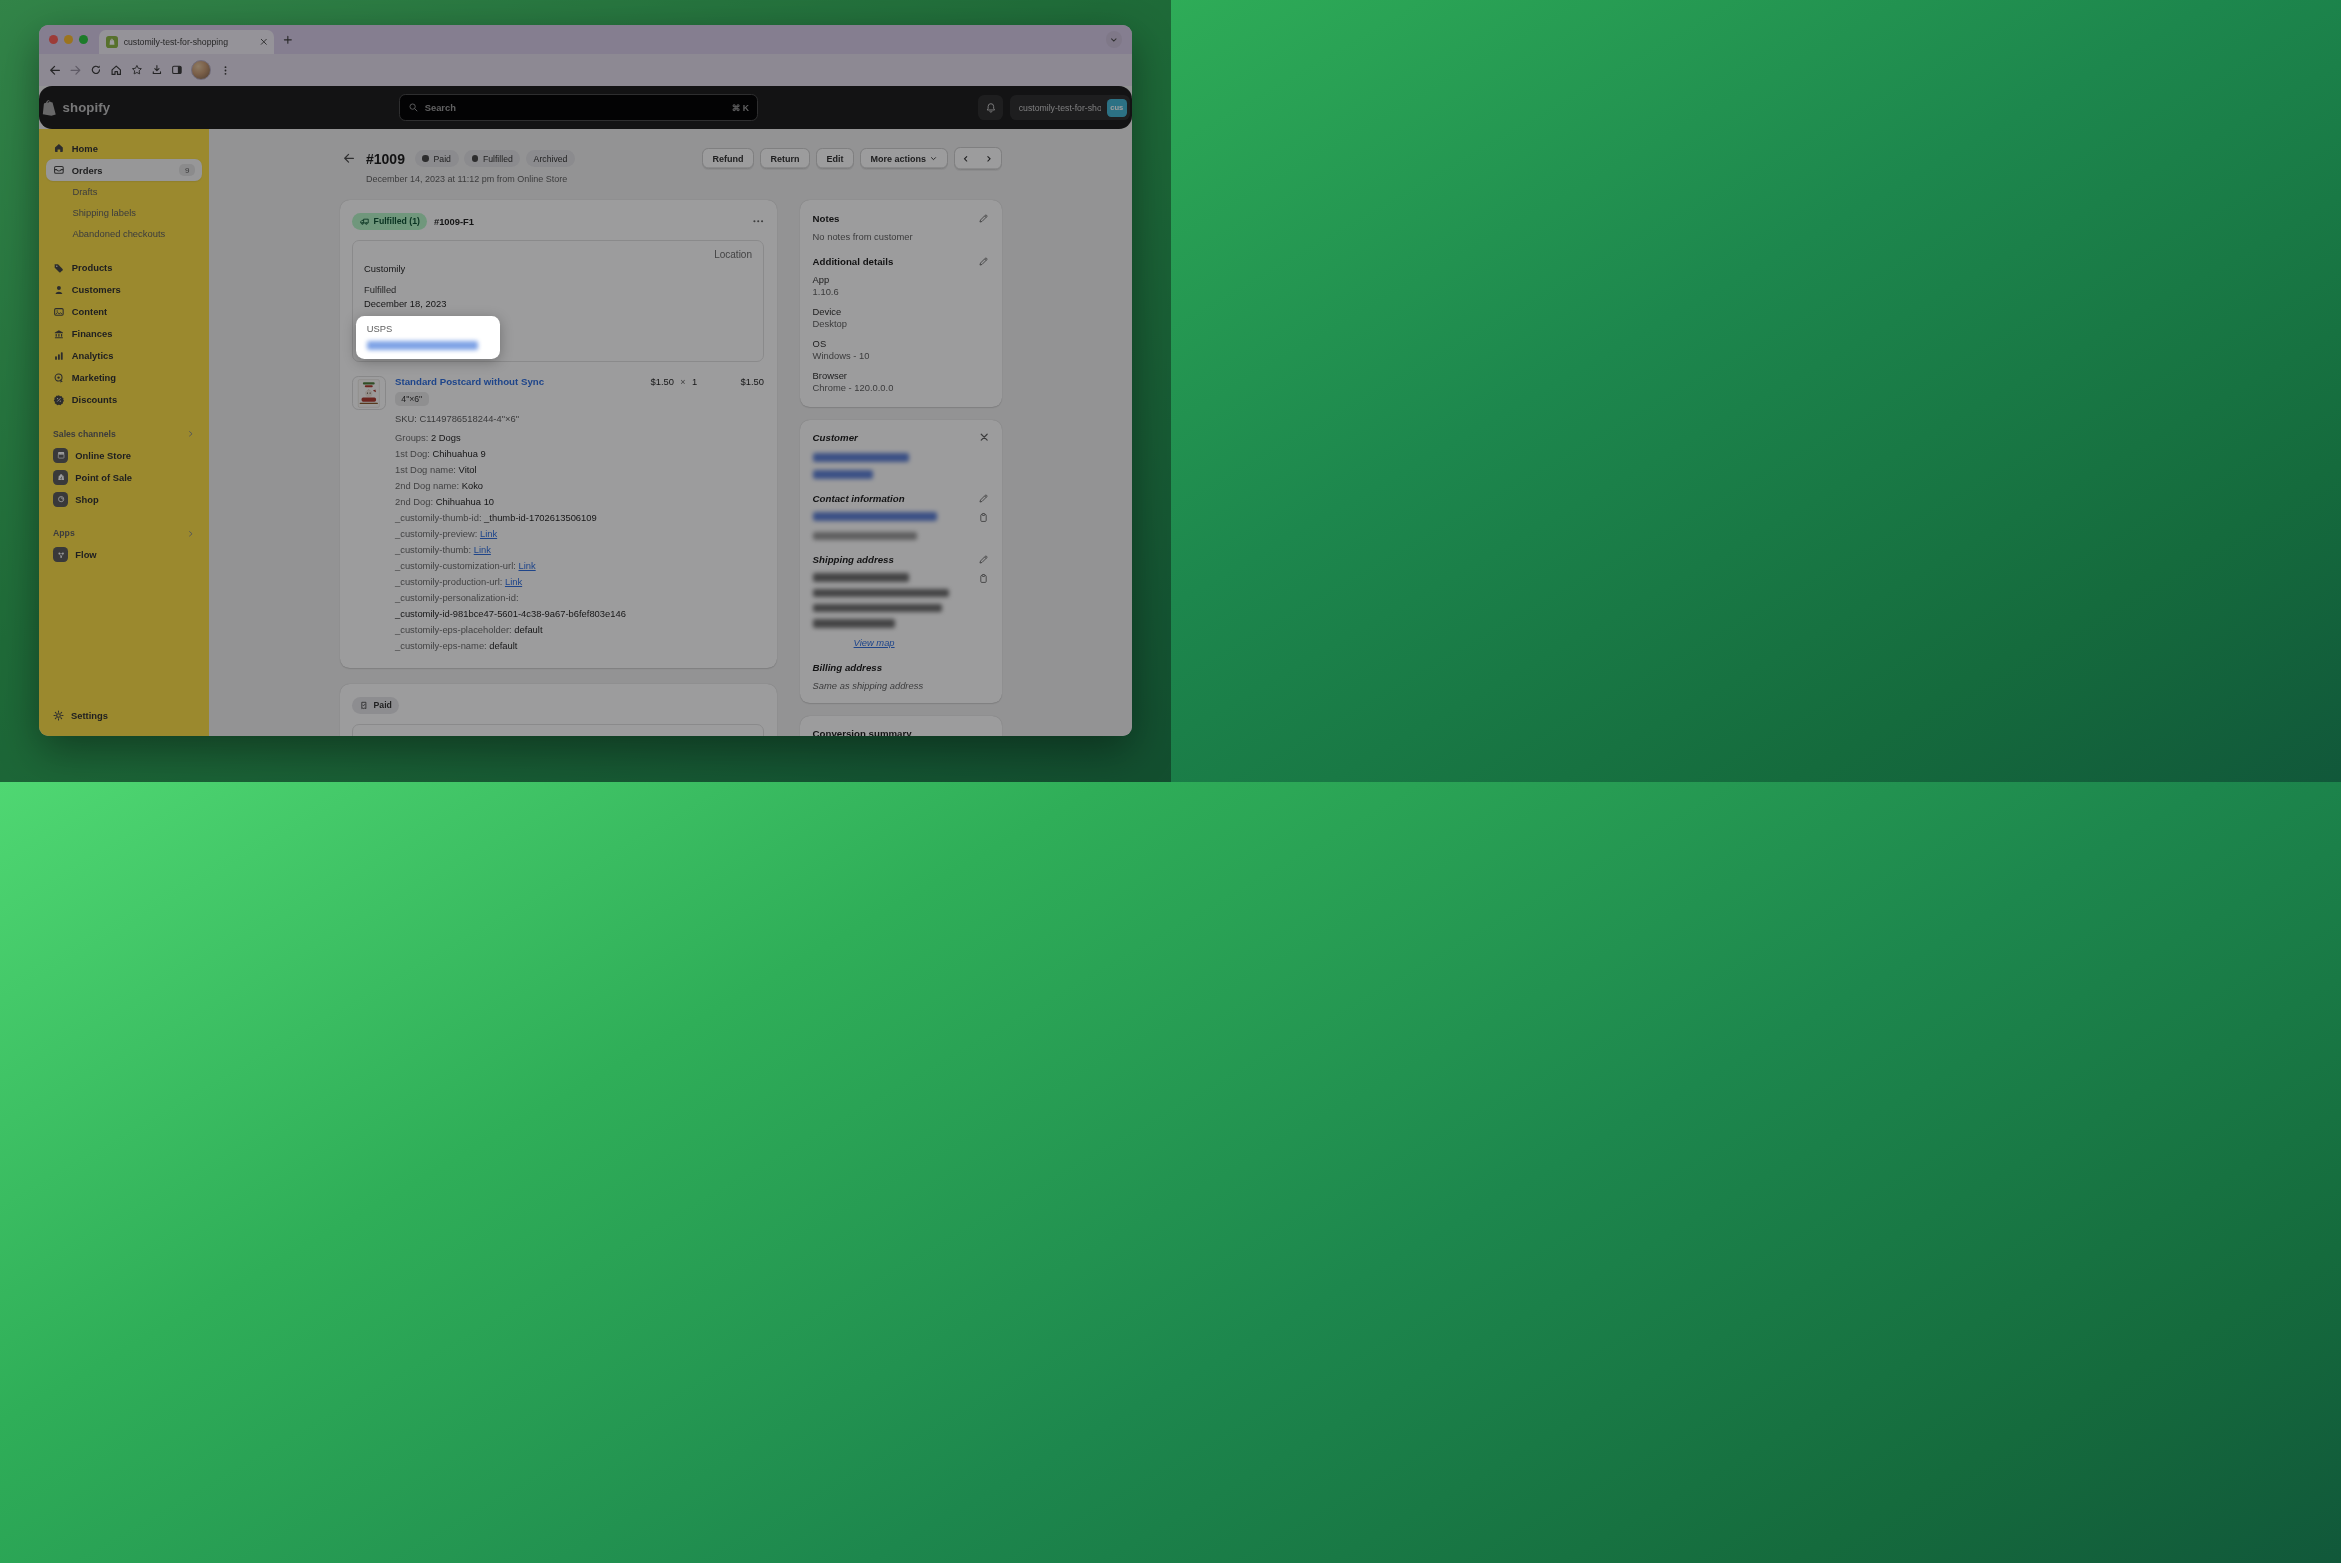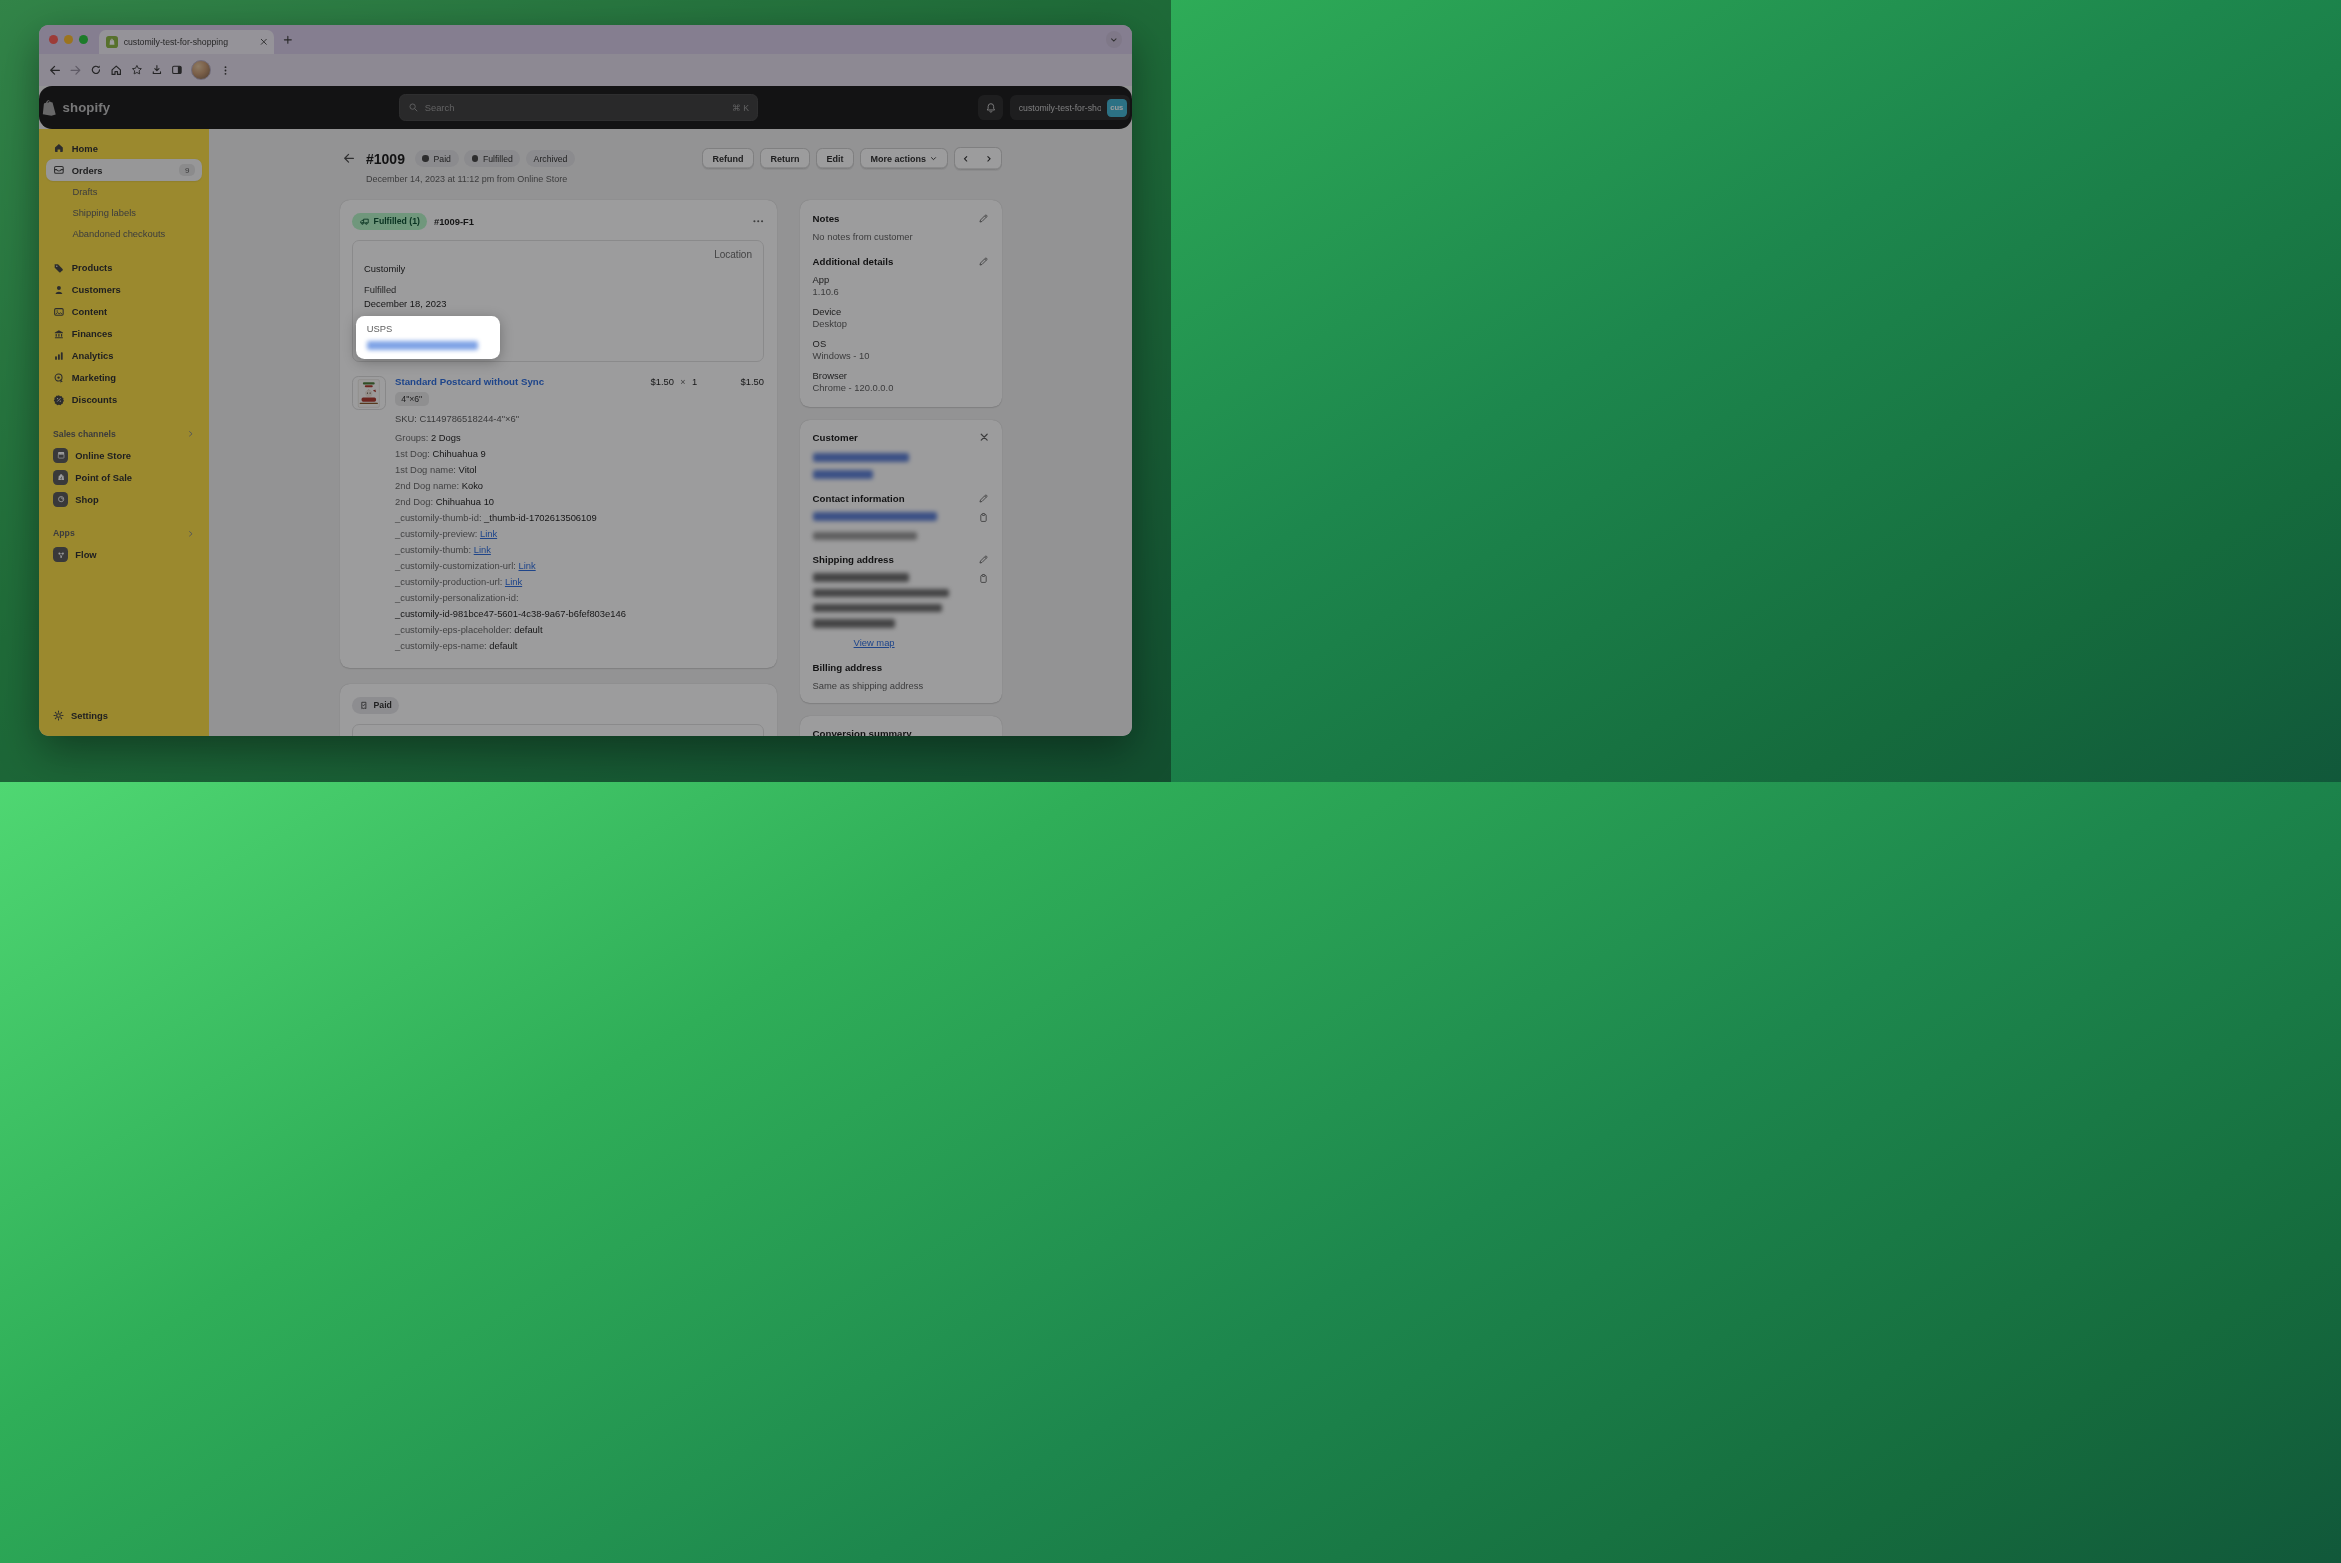--- a/index.html
+++ b/index.html
@@ -31,22 +31,22 @@
   .nav-ic.disabled{color:#9a93a3;}
   .urlpill{flex:1;height:23.6px;background:#f4f1f8;border-radius:11.8px;display:flex;align-items:center;gap:7px;padding:0 4.2px 0 4.2px;cursor:text;}
   .tune{width:17.4px;height:17.4px;border-radius:50%;background:#e0d9e9;display:flex;align-items:center;justify-content:center;color:#4a4a4a;flex:0 0 auto;}
   .url{font-size:9.4px;color:#2b2b2b;}
   .avatar{width:18px;height:18px;border-radius:50%;background:radial-gradient(circle at 35% 30%,#e8c9a0 0%,#c89b74 45%,#7d614a 100%);border:0.7px solid #b7aec4;cursor:pointer;}
   
   .adminbar{height:43px;background:#1b1b1b;display:flex;align-items:center;padding:0 2px;flex:0 0 auto;border-radius:13px;}
   .logo{display:flex;align-items:center;gap:4.9px;width:146px;}
   .logo-word{font-size:13.2px;font-weight:700;color:#c2c2c2;letter-spacing:0.1px;}
   .searchwrap{flex:1;display:flex;justify-content:center;}
-  .searchpill{width:341px;height:25px;background:#404040;border:0.7px solid #494949;border-radius:6.3px;
-    display:flex;align-items:center;gap:6.3px;padding:0 8.3px;color:#9d9d9d;cursor:text;}
+  .searchpill{width:341px;height:25px;background:#000000;border:0.7px solid #494949;border-radius:6.3px;
+    display:flex;align-items:center;gap:6.3px;padding:0 8.3px;color:#9d9d9d;cursor:text;font-weight:bold;}
   .search-text{font-size:9.4px;color:#9d9d9d;flex:1;}
   .search-kbd{font-size:8.7px;color:#9d9d9d;}
   .adm-right{width:160px;display:flex;align-items:center;justify-content:flex-end;gap:7px;}
   .bellbtn{width:25px;height:25px;border-radius:6.3px;background:#2e2e2e;display:flex;align-items:center;justify-content:center;color:#c9c9c9;cursor:pointer;}
   .storepill{height:25px;border-radius:6.3px;background:#2e2e2e;display:flex;align-items:center;gap:6.3px;padding:0 3.5px 0 8.3px;cursor:pointer;}
   .store-name{font-size:8.7px;color:#cdcdcd;max-width:82px;white-space:nowrap;overflow:hidden;}
   .store-badge{width:19.5px;height:18px;border-radius:4.2px;background:#45b8d6;color:#fff;font-size:7.6px;display:flex;align-items:center;justify-content:center;font-weight:600;}
   
   .workspace{flex:1;display:flex;min-height:0;}
   .sidebar{width:170px;flex:0 0 auto;background:#fde047;padding:8.3px 7px 9.7px;display:flex;flex-direction:column;box-sizing:border-box;}
@@ -126,21 +126,21 @@
   .t-desc{color:#5f5f5f;}
   .t-amt{margin-left:auto;color:#1f1f1f;}
   
   .card-head{display:flex;align-items:center;}
   .card-title{font-size:9.7px;font-weight:700;color:#1a1a1a;flex:1;}
   .head-ic{color:#5f5f5f;cursor:pointer;flex:0 0 auto;}
   .muted{font-size:9.4px;color:#5f5f5f;} .mt10{margin-top:7px;} .mt20{margin-top:14px;}
   .pair{margin-top:7px;}
   .pair-label{font-size:9.4px;color:#2f2f2f;line-height:12.5px;}
   .pair-value{font-size:9.4px;color:#5f5f5f;line-height:12.5px;}
-  .cust-card{margin-top:12.5px;}
+  .cust-card{margin-top:12.5px;font-style:italic;}
   .bar-blue{background:#5f82d8;height:9px;}
   .bar-gray{background:#9a9a9a;height:8.3px;}
   .bar-dark{background:#6e6e6e;height:8.3px;}
   .rowflex{display:flex;align-items:flex-start;}
   .rowflex .grow{flex:1;}
   .viewmap{display:inline-block;margin-top:9px;font-size:9.4px;color:#2f6fe0;text-decoration:underline;cursor:pointer;margin-left:41px;}
   .conv-card{margin-top:12.5px;}
   
   .dim{position:absolute;inset:0;background:rgba(8,8,10,.40);z-index:50;pointer-events:none;}
 </style>

